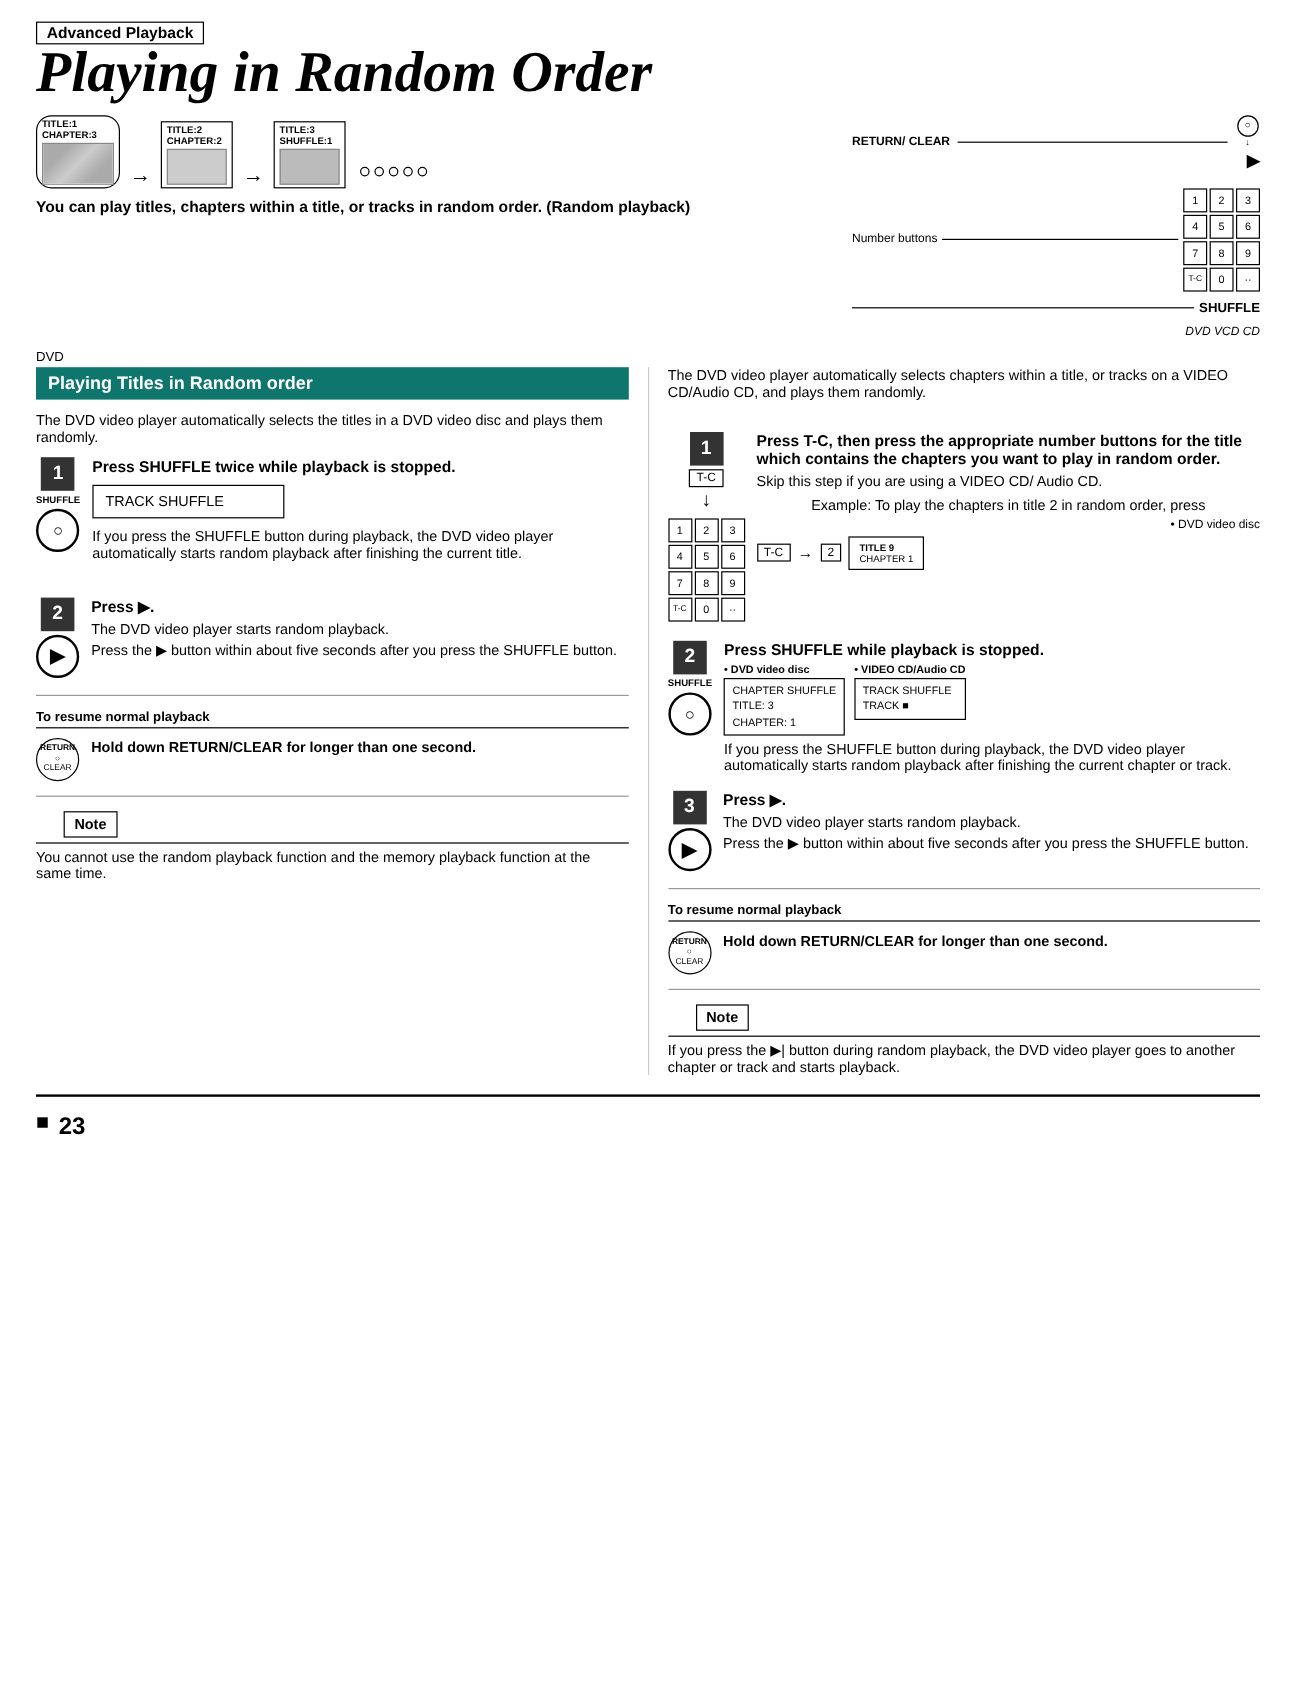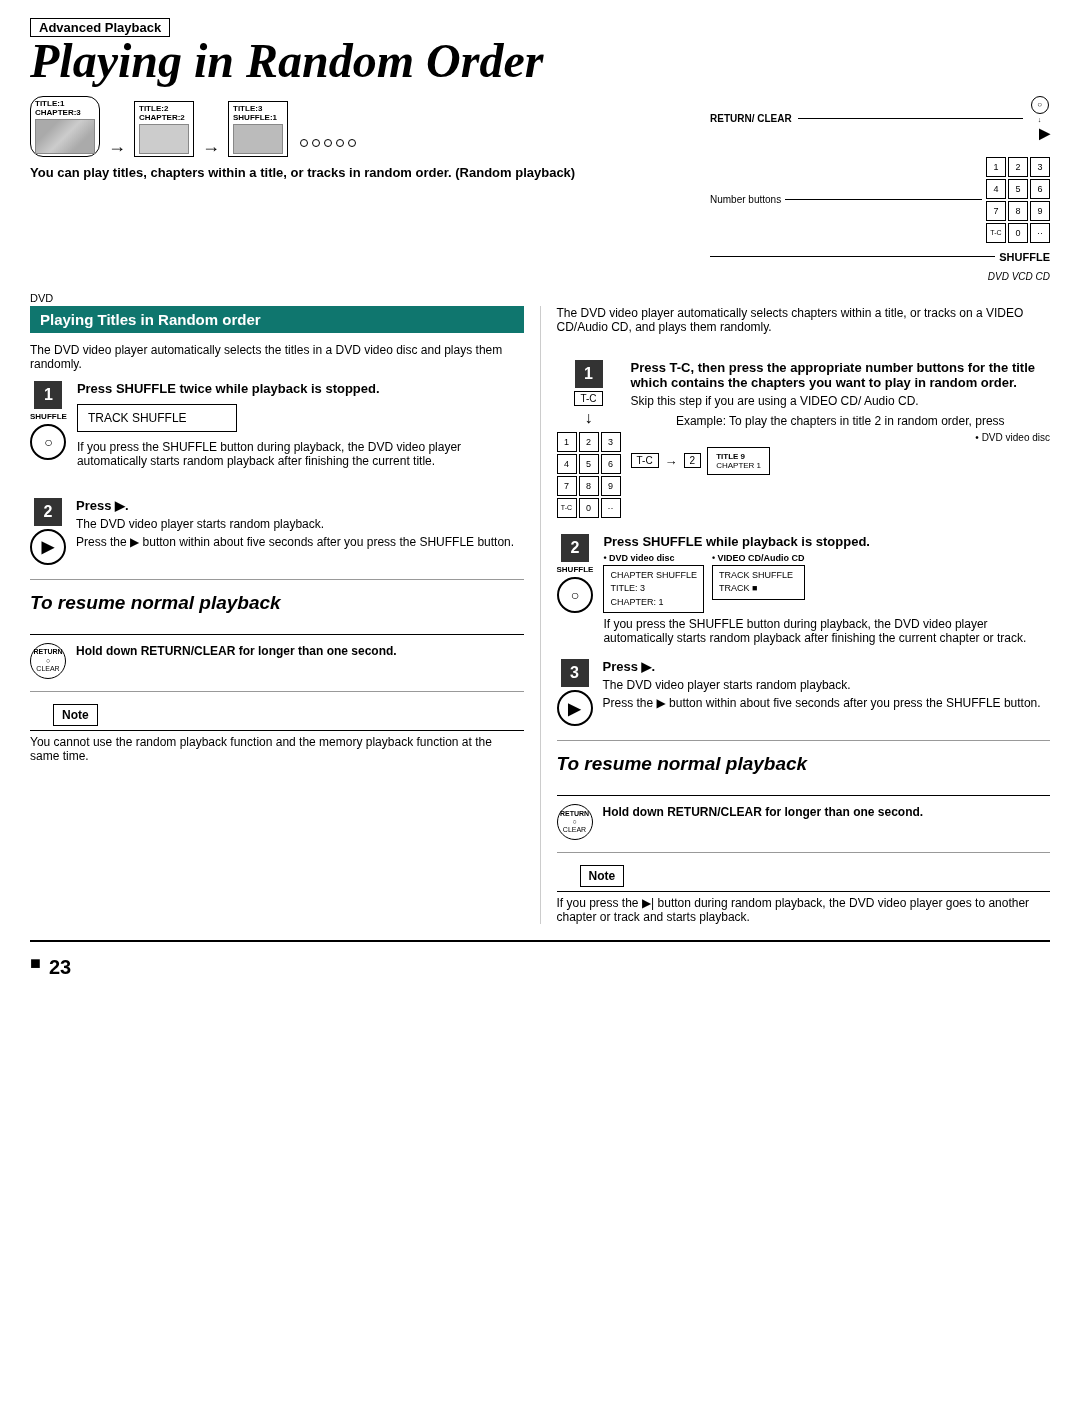--- a/index.html
+++ b/index.html
@@ -151,25 +151,24 @@
     }
     .divider {
       border-top: 1px solid #999;
       margin: 12px 0;
     }
     .resume-section {
       margin-top: 6px;
     }
     .resume-title {
       font-weight: bold;
-      font-size: 19px;
+      font-size: 11px;
       border-bottom: 1px solid #000;
       margin-bottom: 8px;
-      padding-bottom: 20px;
-      font-style: italic;
+      padding-bottom: 2px;
     }
     .resume-block {
       display: flex;
       gap: 10px;
       align-items: flex-start;
     }
     .return-icon {
       border-radius: 50%;
       border: 1.5px solid #000;
       width: 36px;

